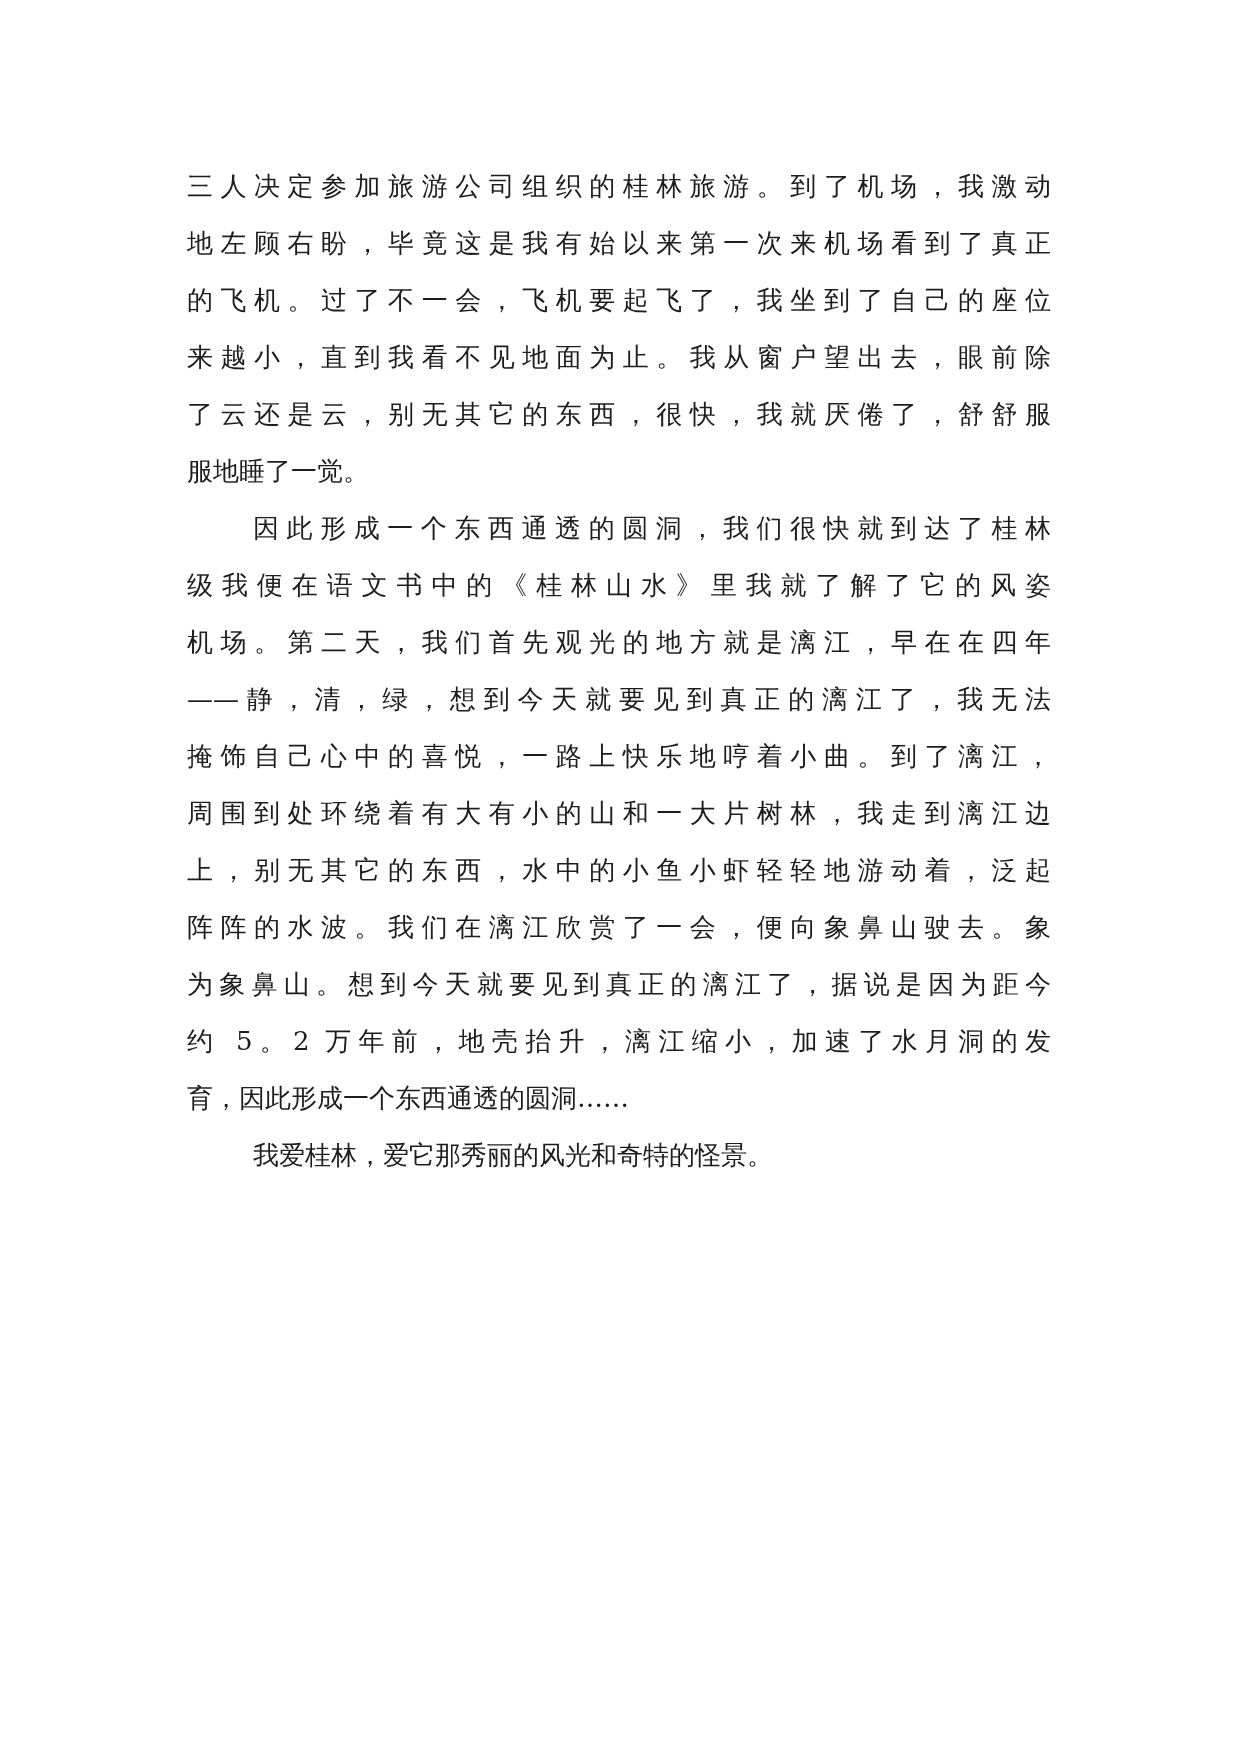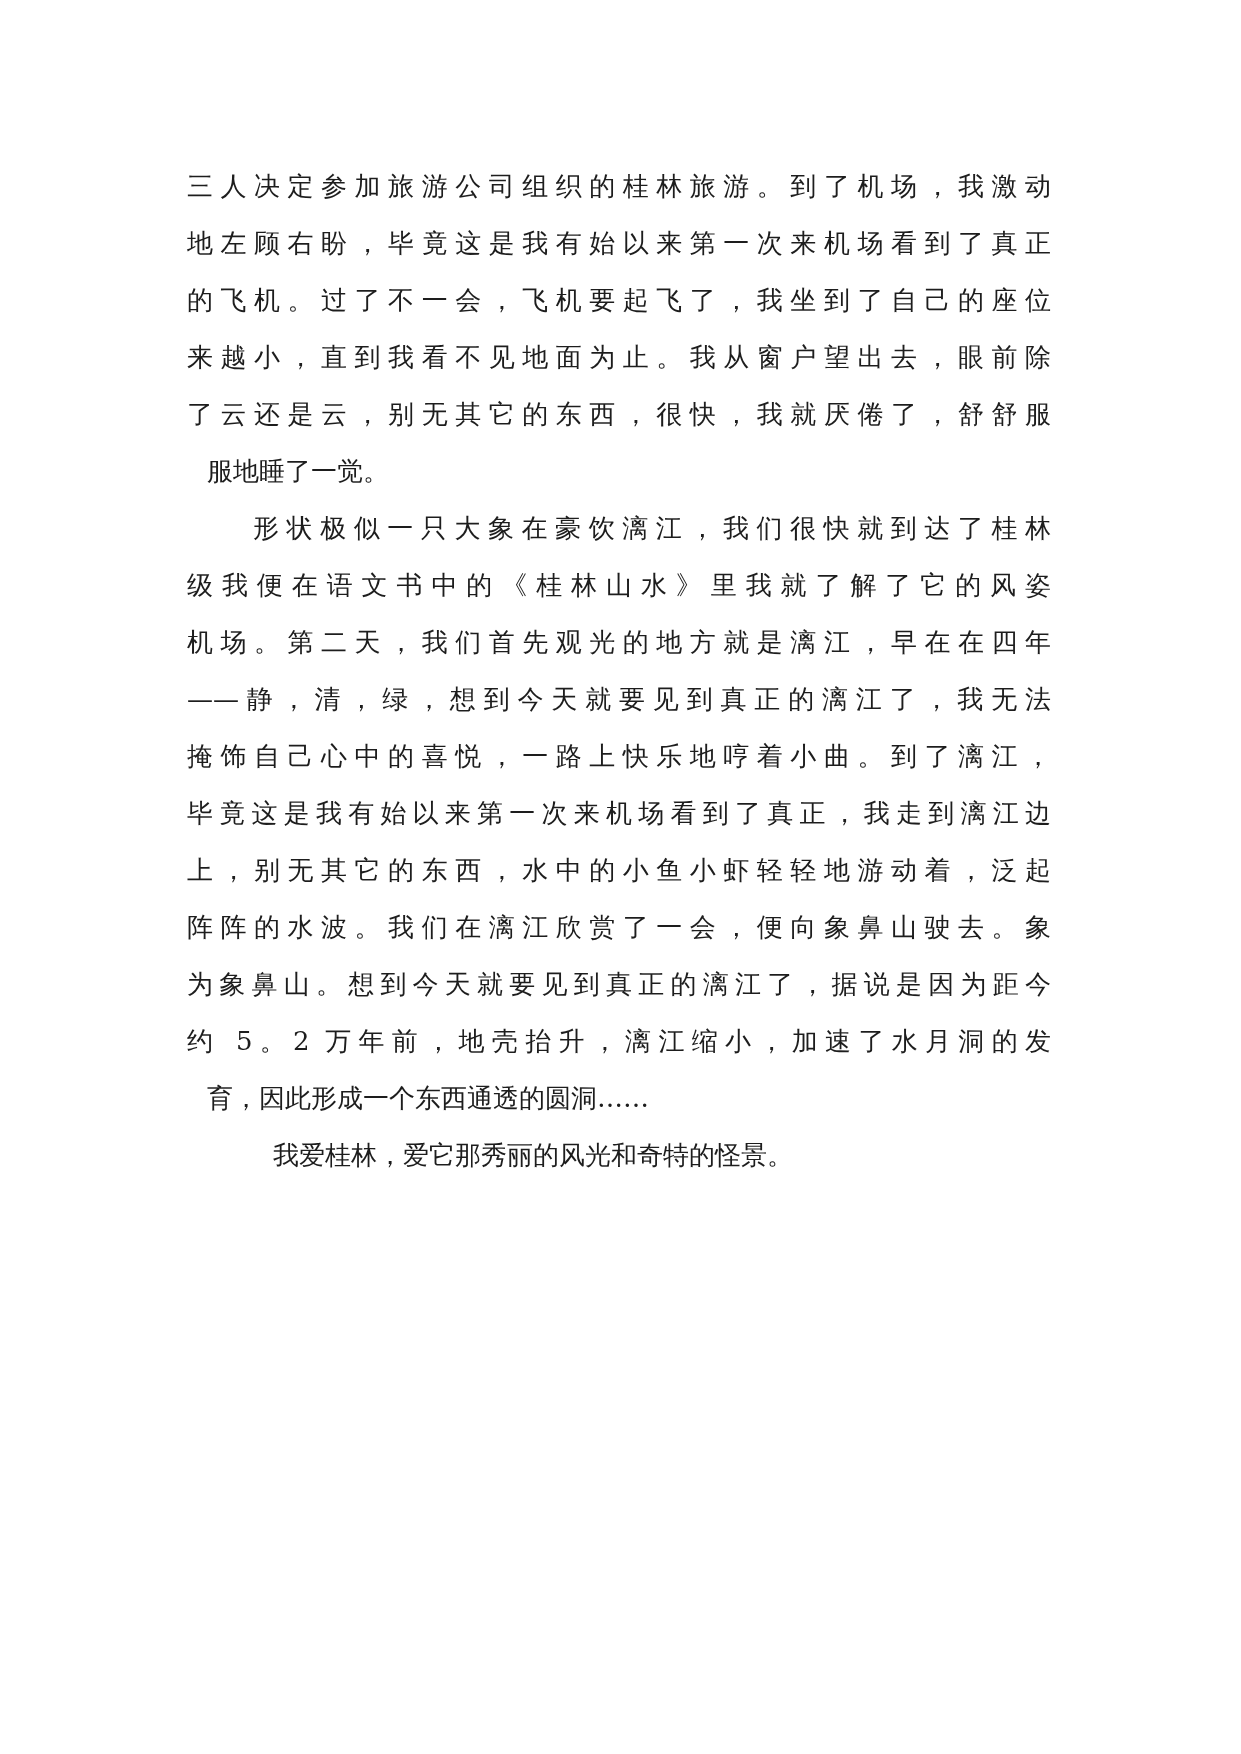--- a/index.html
+++ b/index.html
@@ -28,21 +28,20 @@
     line-height: 57px;
     font-size: 26px;
     font-weight: 400;
     letter-spacing: 0;
     text-align: justify;
     text-align-last: justify;
     -moz-text-align-last: justify;
   }
   .line.end {
     text-align-last: left;
-    margin-left: 20px;
     -moz-text-align-last: left;
   }
   .line.indent {
     padding-left: 66px;
   }
 </style>
 </head>
 <body>
 
 <div class="page">
@@ -51,26 +50,26 @@
     <div class="para">
       <div class="line">三人决定参加旅游公司组织的桂林旅游。到了机场，我激动</div>
       <div class="line">地左顾右盼，毕竟这是我有始以来第一次来机场看到了真正</div>
       <div class="line">的飞机。过了不一会，飞机要起飞了，我坐到了自己的座位</div>
       <div class="line">来越小，直到我看不见地面为止。我从窗户望出去，眼前除</div>
       <div class="line">了云还是云，别无其它的东西，很快，我就厌倦了，舒舒服</div>
       <div class="line end">服地睡了一觉。</div>
     </div>
 
     <div class="para">
-      <div class="line indent">形状极似一只大象在豪饮漓江，我们很快就到达了桂林</div>
+      <div class="line indent">因此形成一个东西通透的圆洞，我们很快就到达了桂林</div>
       <div class="line">级我便在语文书中的《桂林山水》里我就了解了它的风姿</div>
       <div class="line">机场。第二天，我们首先观光的地方就是漓江，早在在四年</div>
       <div class="line">——静，清，绿，想到今天就要见到真正的漓江了，我无法</div>
       <div class="line">掩饰自己心中的喜悦，一路上快乐地哼着小曲。到了漓江，</div>
-      <div class="line">毕竟这是我有始以来第一次来机场看到了真正，我走到漓江边</div>
+      <div class="line">周围到处环绕着有大有小的山和一大片树林，我走到漓江边</div>
       <div class="line">上，别无其它的东西，水中的小鱼小虾轻轻地游动着，泛起</div>
       <div class="line">阵阵的水波。我们在漓江欣赏了一会，便向象鼻山驶去。象</div>
       <div class="line">为象鼻山。想到今天就要见到真正的漓江了，据说是因为距今</div>
       <div class="line">约 5。2 万年前，地壳抬升，漓江缩小，加速了水月洞的发</div>
       <div class="line end">育，因此形成一个东西通透的圆洞……</div>
     </div>
 
     <div class="para">
       <div class="line end indent">我爱桂林，爱它那秀丽的风光和奇特的怪景。</div>
     </div>

